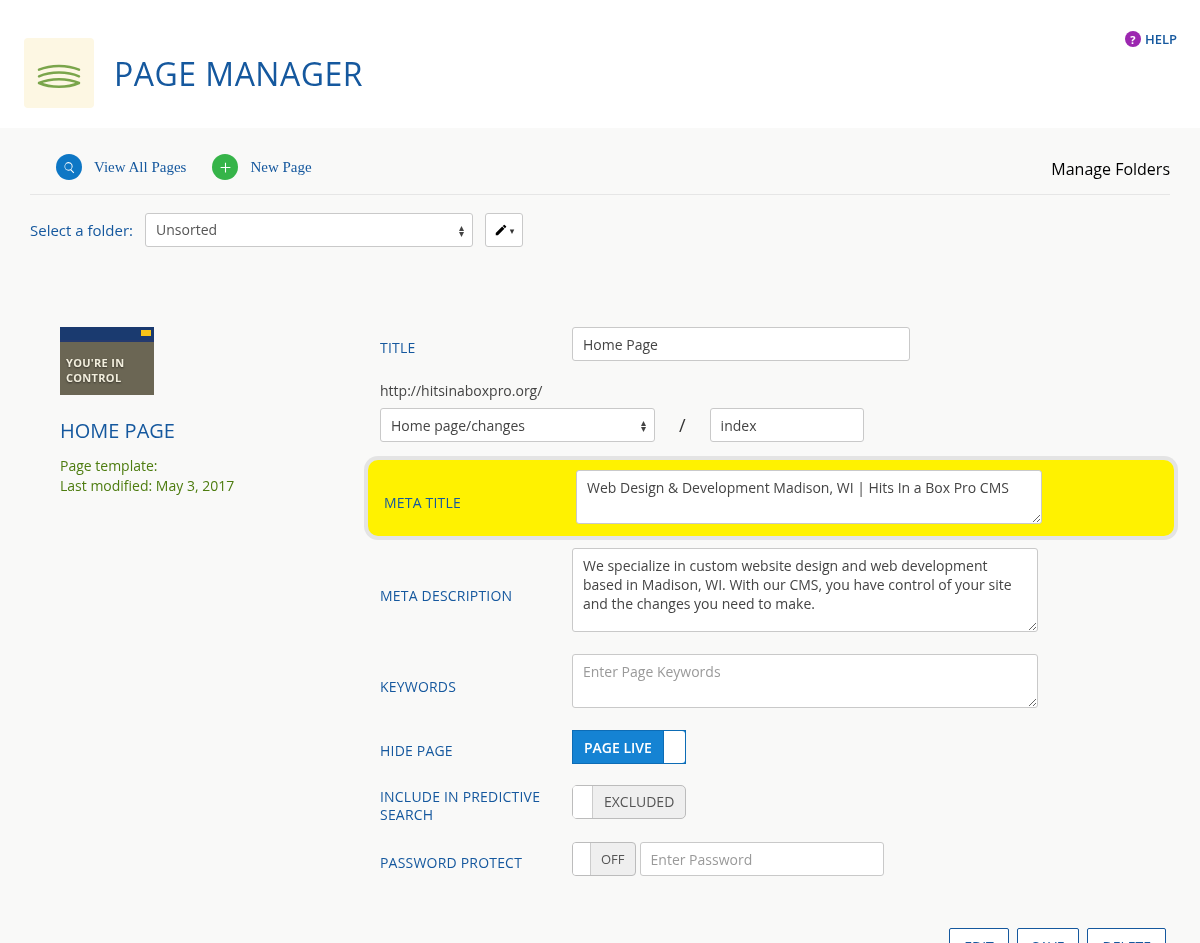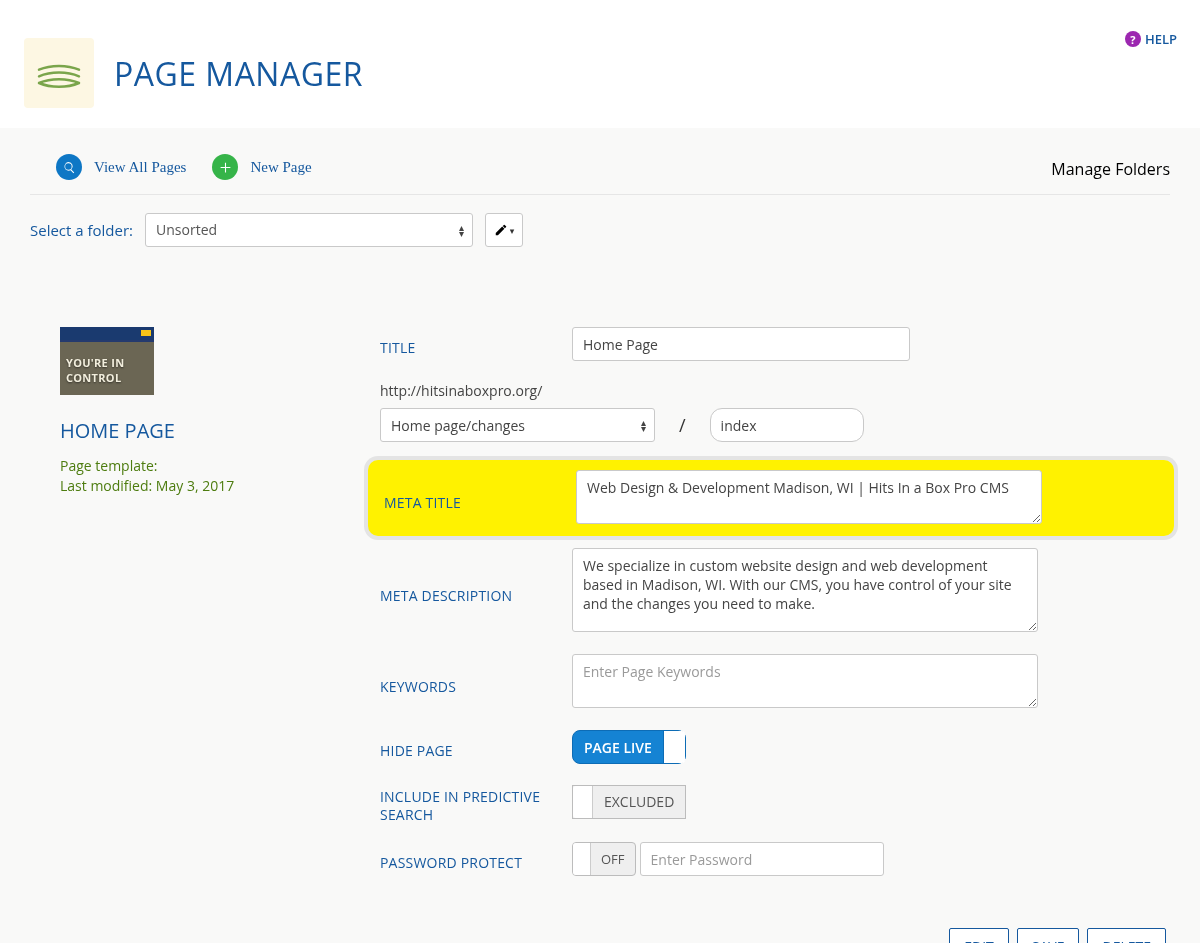--- a/index.html
+++ b/index.html
@@ -132,43 +132,43 @@
   }
   input[type=text] { width:338px; height:34px; }
   textarea { height:54px; resize:both; }
   textarea.tall { height:84px; }
   .url-block { display:flex; flex-direction:column; gap:6px; width:536px; }
   .url-text { color:#444; font-size:14px; padding:2px 0; }
   .url-line { display:flex; align-items:center; gap:24px; }
   .url-line .fake-select{ width:275px; height:34px; position:relative; padding-right:22px;}
   .url-line .fake-select .arrows{ position:absolute; right:8px; top:50%; transform:translateY(-50%); font-size:10px; line-height:6px; color:#444;}
   .url-line .slash { font-size:18px; color:#333; }
-  .url-line .idx { width:154px; height:34px;border-radius:12px; }
+  .url-line .idx { width:154px; height:34px; }
   .highlight {
     background:#fff200; border-radius:10px; padding:10px 0 8px 4px;
     margin-left:-12px; margin-right:-4px; margin-bottom:12px;
     box-shadow: 0 0 0 4px #e4e4e4;
   }
   .highlight .row { margin-bottom:0; padding-left:12px; }
   .highlight textarea { background:#fff; }
   .help-icon {
     width:16px; height:16px; border-radius:50%; background:#9c27b0; color:#fff;
     font-size:11px; font-weight:700; display:flex; align-items:center; justify-content:center;
     position:absolute; right:-62px; top:8px; cursor:pointer;
   }
   .toggle-blue {
     display:inline-flex; align-items:center; border:1px solid #0d6cb5;
-    border-radius:8px; height:34px; background:#1583d3; color:#fff;
+    border-radius:0; height:34px; background:#1583d3; color:#fff;
     font-size:14px; font-weight:600;
   }
   .toggle-blue .txt{ padding:0 11px; }
   .toggle-blue .knob{ width:22px; height:32px; background:#fff; border-left:1px solid #0d6cb5; border-radius:0 3px 3px 0; }
   .toggle-grey {
     display:inline-flex; align-items:center; border:1px solid #bcbcbc;
-    border-radius:0; height:34px; background:#efefef; color:#555; font-size:14px;
+    border-radius:5px; height:34px; background:#efefef; color:#555; font-size:14px;
   }
   .toggle-grey .knob{ width:20px; height:32px; background:#fff; border-right:1px solid #ccc; border-radius:3px 0 0 3px; }
   .toggle-grey .txt{ padding:0 11px; }
   .pw-row { display:flex; gap:4px; align-items:center; }
   .pw-row input { width:244px; height:34px; }
   .off-btn { display:inline-flex; align-items:center; border:1px solid #bcbcbc; border-radius:4px; height:34px; background:#efefef; }
   .off-btn .knob{width:18px; height:32px; background:#fff; border-right:1px solid #ccc; border-radius:3px 0 0 3px;}
   .off-btn .txt{padding:0 10px; font-size:13px; color:#555;}
   .actions { display:flex; justify-content:flex-end; gap:8px; padding-top:34px; padding-right:4px; }
   .actions button {

